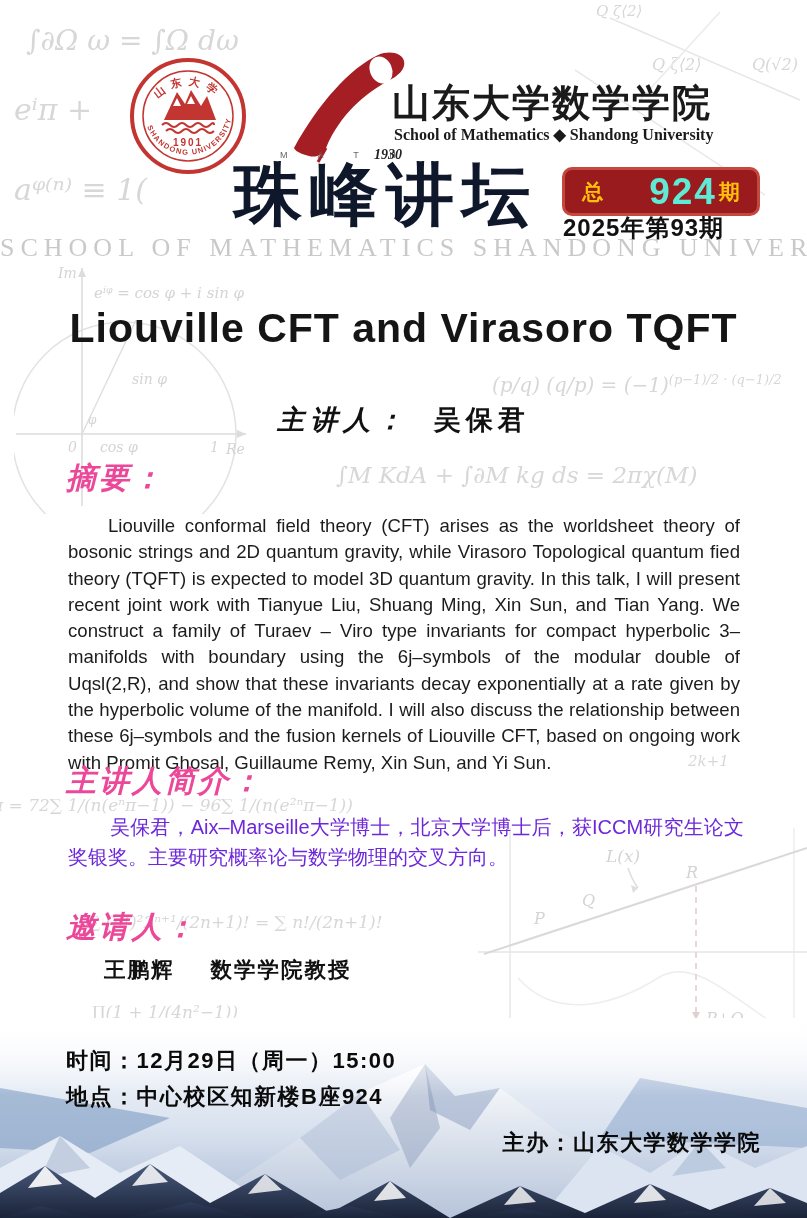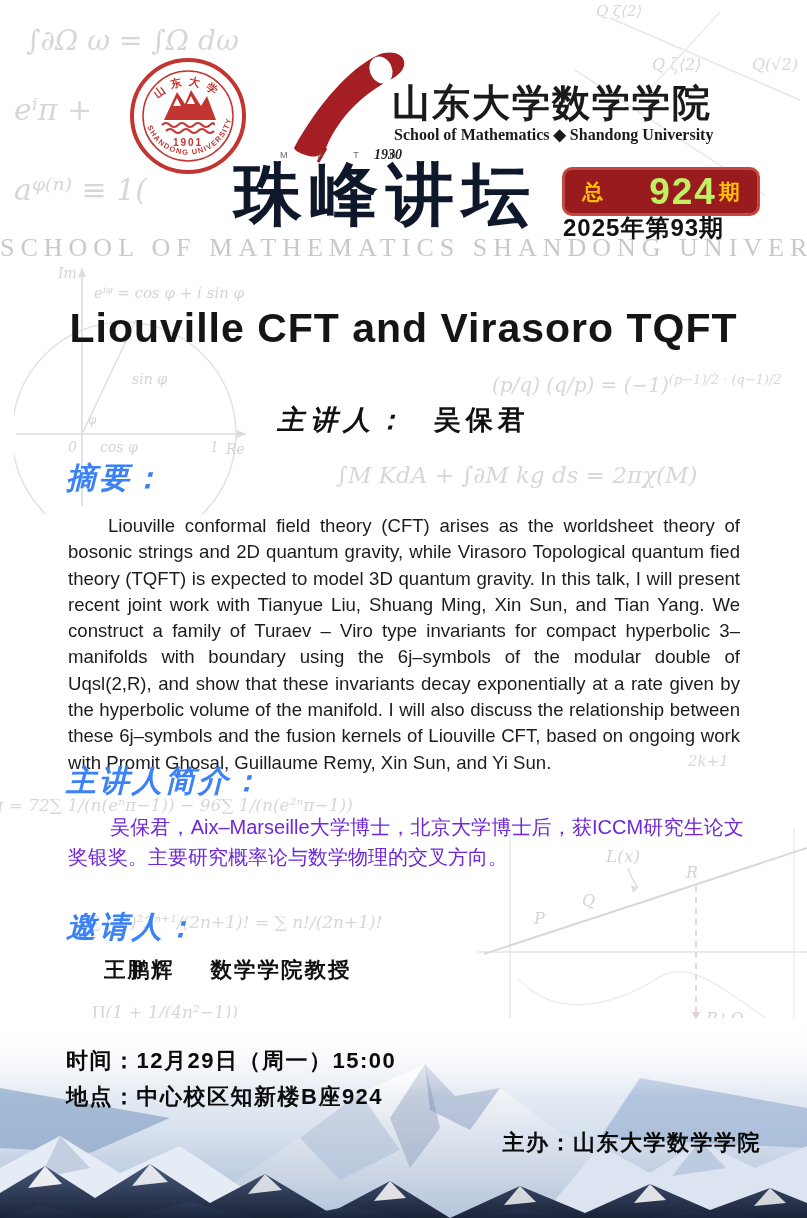--- a/index.html
+++ b/index.html
@@ -19,35 +19,35 @@
   .seal{left:128px;top:56px;width:120px;height:120px;z-index:3;}
   .swoosh{left:278px;top:48px;width:142px;height:118px;z-index:3;}
   .org-cn{left:392px;top:78px;font-size:38px;font-weight:bold;letter-spacing:2px;z-index:3;color:#1a1a1a;}
   .org-en{left:394px;top:125px;font-size:16px;font-weight:bold;font-family:"Liberation Serif",serif;z-index:3;color:#1a1a1a;}
 
   .forum-title{left:234px;top:150px;font-size:68px;font-weight:900;color:#0f172a;
     font-family:"Liberation Serif",serif;letter-spacing:8px;z-index:3;}
   .badge{left:562px;top:167px;width:198px;height:49px;background:#9a1b1e;border:3px solid #c5483e;
     border-radius:10px;display:flex;align-items:center;justify-content:center;gap:2px;z-index:3;box-sizing:border-box;}
   .badge .sm{font-size:21px;font-weight:bold;color:#ffc10a;}
-  .badge .num{font-size:37px;font-weight:800;color:#bef264;letter-spacing:2px;line-height:1;margin-left:44px;}
+  .badge .num{font-size:37px;font-weight:800;color:#5eead4;letter-spacing:2px;line-height:1;margin-left:44px;}
   .issue{left:563px;top:212px;font-size:24px;font-weight:bold;letter-spacing:1px;z-index:3;}
 
   .watermark{top:233px;left:0;width:807px;text-align:center;font-size:26px;color:#c9c9c9;
     font-family:"Liberation Serif",serif;letter-spacing:6px;white-space:nowrap;z-index:1;}
 
   
   .talk-title{top:305px;left:0;width:807px;text-align:center;font-size:41px;font-weight:bold;
     letter-spacing:1px;z-index:3;color:#151515;}
   .speaker{top:402px;left:0;width:807px;text-align:center;z-index:3;}
   .speaker .lab{font-family:"DejaVu Serif",serif;font-style:italic;font-weight:700;font-size:27px;letter-spacing:6px;margin-top:45px;}
   .speaker .name{font-weight:bold;font-size:27px;letter-spacing:5px;margin-left:20px;}
 
   .sec-label{font-family:"DejaVu Serif",serif;font-style:italic;font-weight:700;font-size:30px;
-    letter-spacing:3px;z-index:3;color:#3b82f6;text-align:right;}
+    letter-spacing:3px;z-index:3;color:#ec4899;text-align:right;}
   .abstract-label{left:66px;top:458px;}
   .abstract{left:68px;top:513px;width:672px;font-size:18.6px;line-height:26.3px;text-align:justify;
     text-indent:40px;z-index:3;color:#1c1c1c;}
   .bio-label{left:66px;top:761px;}
   .bio{left:68px;top:812px;width:676px;font-size:20px;line-height:30px;text-align:justify;
     text-indent:42px;z-index:3;color:#6d28d9;}
   .inviter-label{left:66px;top:907px;}
   .inviter-line{left:104px;top:955px;font-size:21.5px;font-weight:bold;z-index:3;letter-spacing:2px;}
   .inviter-line .name{margin-right:28px;}
 

